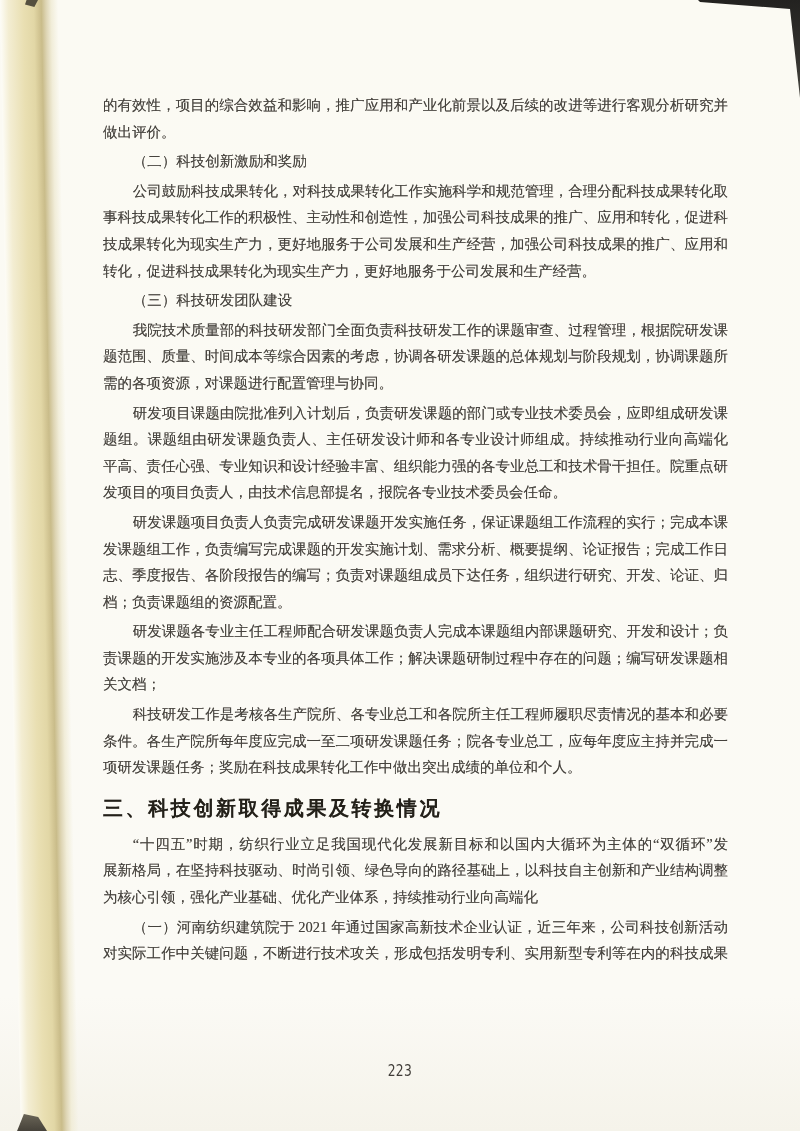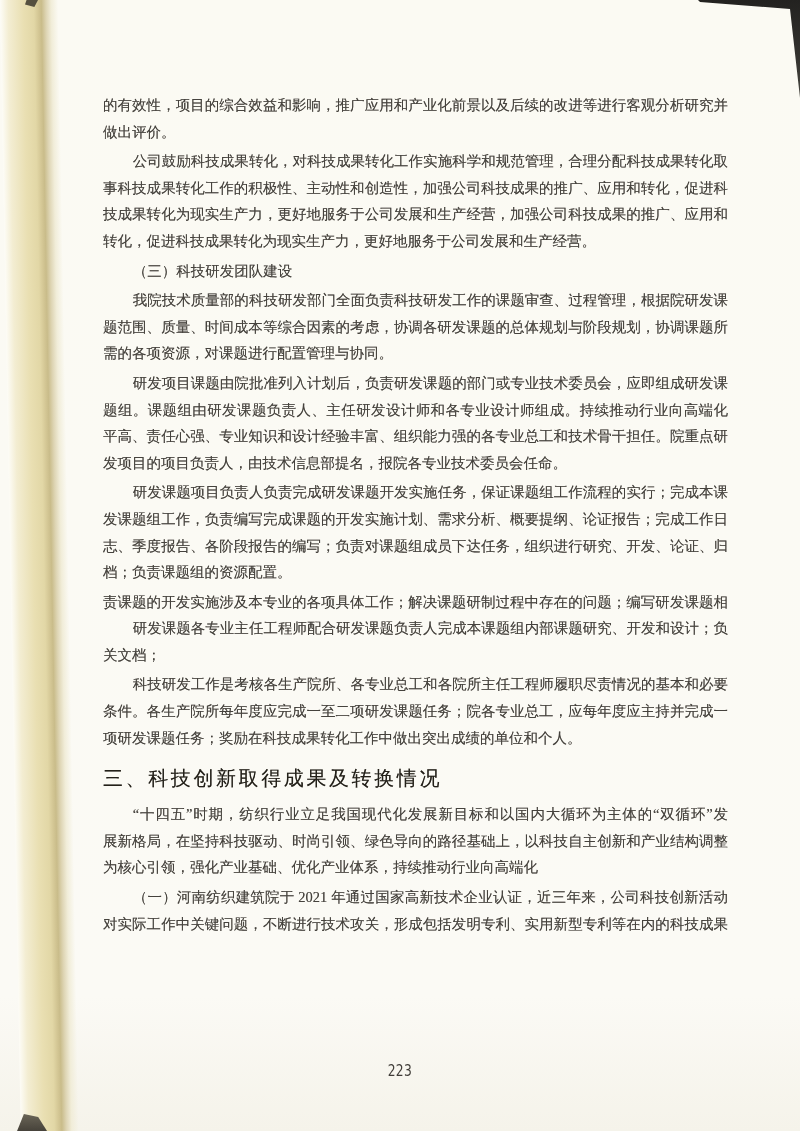--- a/index.html
+++ b/index.html
@@ -93,21 +93,21 @@
   .line.fill {
     white-space: normal;
     text-align: justify;
     text-align-last: justify;
     text-justify: inter-ideograph;
     overflow: hidden;
   }
   .block.heading {
     margin-top: 12px;
     margin-bottom: 8px;
-    font-weight: normal;
+    font-weight: bold;
     font-size: 20px;
     letter-spacing: 2.6px;
     color: var(--heading_text, #232019);
   }
   .block.heading .line {
     height: 30px;
     line-height: 30px;
   }
   .page-number {
     position: absolute;
@@ -130,20 +130,23 @@
 <div class="corner-tr"></div>
 <div class="mark-tl"></div>
 <div class="mark-bl"></div>
 
 <div class="content">
     <div class="block body">
       <div class="line fill">的有效性，项目的综合效益和影响，推广应用和产业化前景以及后续的改进等进行客观分析研究并</div>
       <div class="line">做出评价。</div>
     </div>
     <div class="block body">
+      <div class="line ind">（二）科技创新激励和奖励</div>
+    </div>
+    <div class="block body">
       <div class="line ind fill">公司鼓励科技成果转化，对科技成果转化工作实施科学和规范管理，合理分配科技成果转化取</div>
       <div class="line fill">事科技成果转化工作的积极性、主动性和创造性，加强公司科技成果的推广、应用和转化，促进科</div>
       <div class="line fill">技成果转化为现实生产力，更好地服务于公司发展和生产经营，加强公司科技成果的推广、应用和</div>
       <div class="line">转化，促进科技成果转化为现实生产力，更好地服务于公司发展和生产经营。</div>
     </div>
     <div class="block body">
       <div class="line ind">（三）科技研发团队建设</div>
     </div>
     <div class="block body">
       <div class="line ind fill">我院技术质量部的科技研发部门全面负责科技研发工作的课题审查、过程管理，根据院研发课</div>
@@ -156,22 +159,22 @@
       <div class="line fill">平高、责任心强、专业知识和设计经验丰富、组织能力强的各专业总工和技术骨干担任。院重点研</div>
       <div class="line">发项目的项目负责人，由技术信息部提名，报院各专业技术委员会任命。</div>
     </div>
     <div class="block body">
       <div class="line ind fill">研发课题项目负责人负责完成研发课题开发实施任务，保证课题组工作流程的实行；完成本课</div>
       <div class="line fill">发课题组工作，负责编写完成课题的开发实施计划、需求分析、概要提纲、论证报告；完成工作日</div>
       <div class="line fill">志、季度报告、各阶段报告的编写；负责对课题组成员下达任务，组织进行研究、开发、论证、归</div>
       <div class="line">档；负责课题组的资源配置。</div>
     </div>
     <div class="block body">
+      <div class="line ind fill">研发课题各专业主任工程师配合研发课题负责人完成本课题组内部课题研究、开发和设计；负</div>
       <div class="line fill">责课题的开发实施涉及本专业的各项具体工作；解决课题研制过程中存在的问题；编写研发课题相</div>
-      <div class="line ind fill">研发课题各专业主任工程师配合研发课题负责人完成本课题组内部课题研究、开发和设计；负</div>
       <div class="line">关文档；</div>
     </div>
     <div class="block body">
       <div class="line ind fill">科技研发工作是考核各生产院所、各专业总工和各院所主任工程师履职尽责情况的基本和必要</div>
       <div class="line fill">条件。各生产院所每年度应完成一至二项研发课题任务；院各专业总工，应每年度应主持并完成一</div>
       <div class="line">项研发课题任务；奖励在科技成果转化工作中做出突出成绩的单位和个人。</div>
     </div>
     <div class="block heading">
       <div class="line">三、科技创新取得成果及转换情况</div>
     </div>

